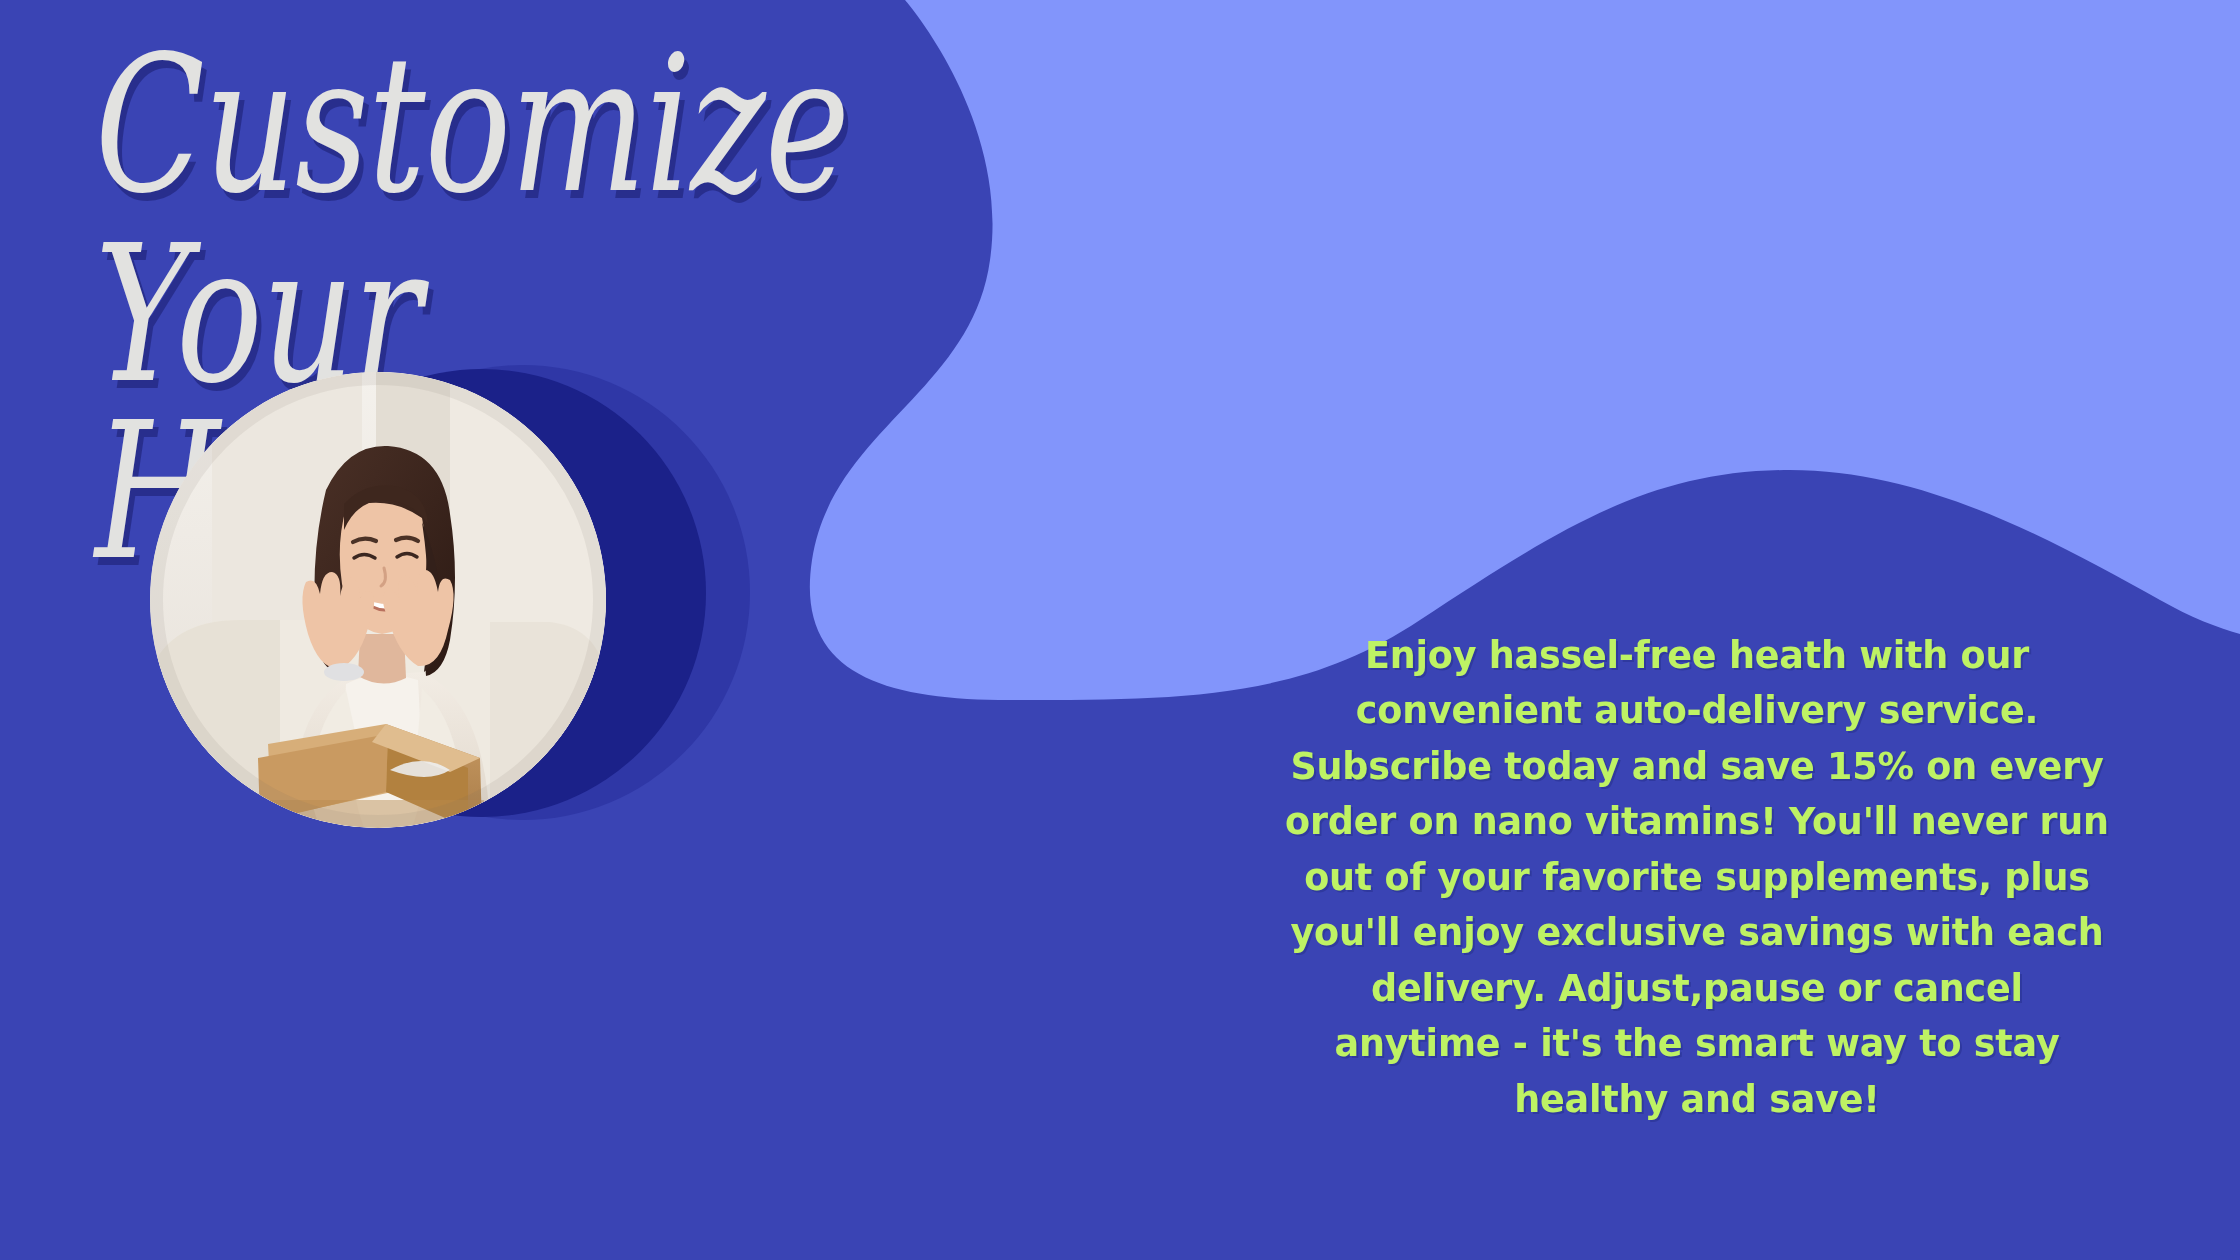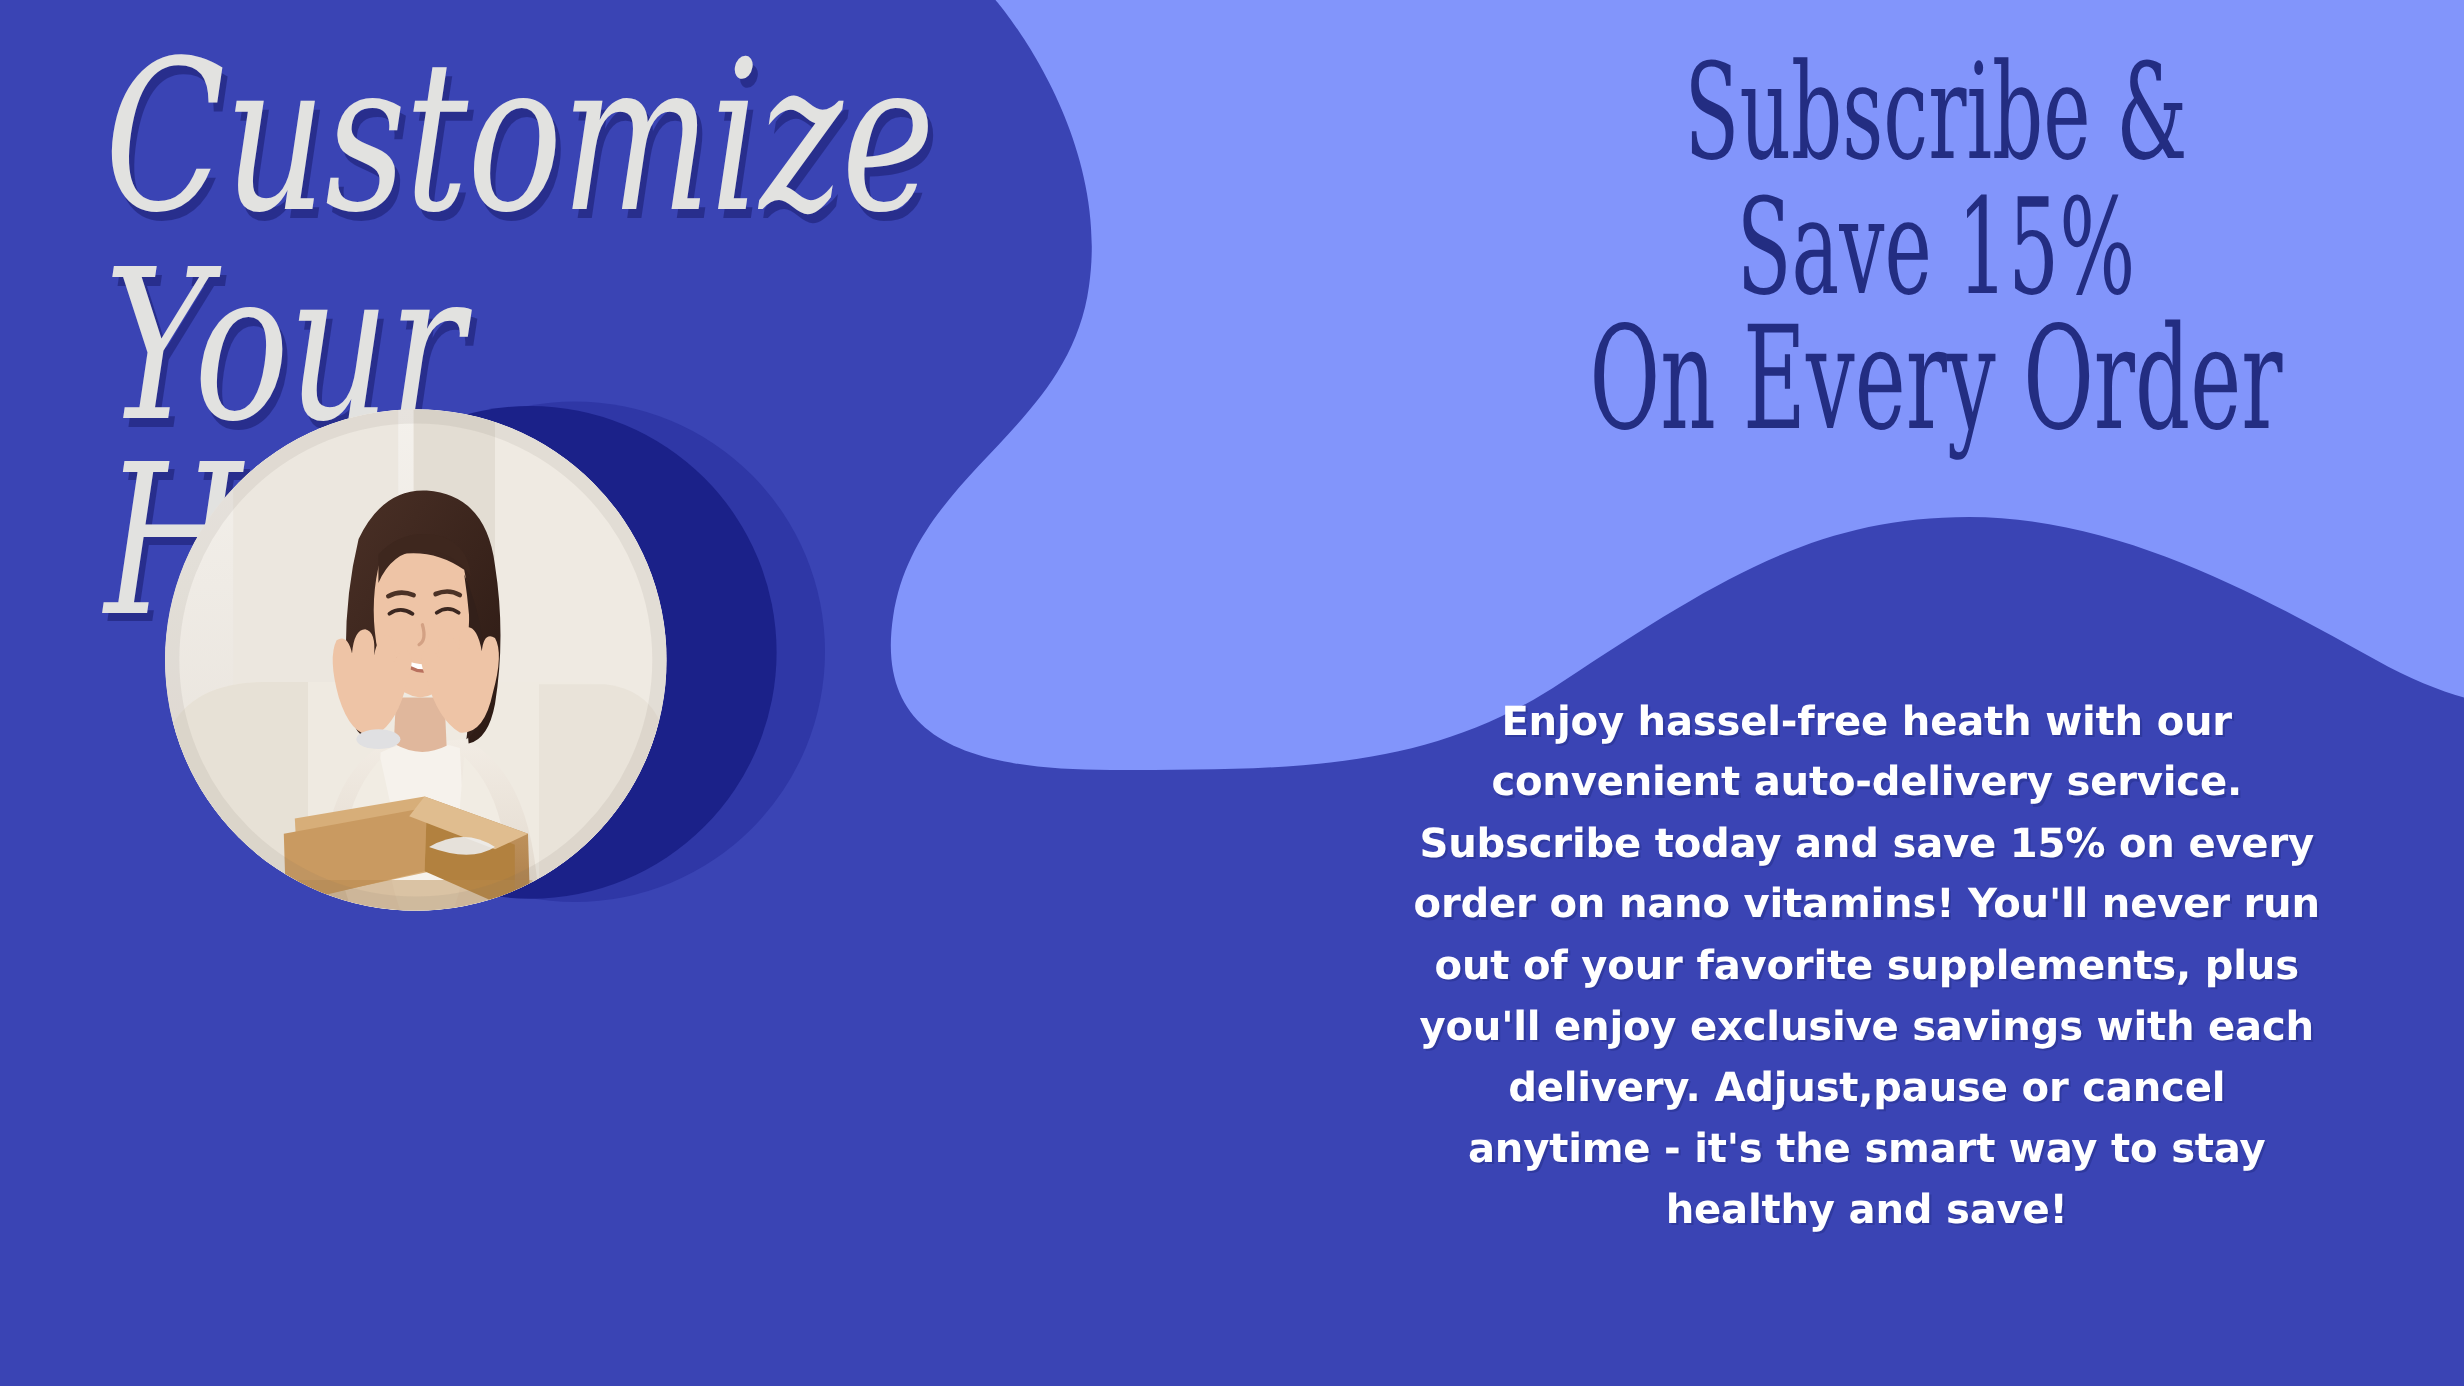--- a/index.html
+++ b/index.html
@@ -113,21 +113,21 @@
   .promo-line-2 { font-size: 104px; margin-top: 18px; transform-origin: center top; }
   .promo-line-3 { font-size: 112px; margin-top: 12px; transform-origin: center top; }
 
   
   .body-copy {
     position: absolute;
     left: 1282px;
     top: 588px;
     width: 830px;
     text-align: center;
-    color: #ffffff;
+    color: #bef264;
     font-family: "DejaVu Sans", "Liberation Sans", sans-serif;
     font-weight: bold;
     font-size: 36.5px;
     line-height: 1.52;
     letter-spacing: -0.2px;
     text-shadow: 2px 2px 0 rgba(30, 36, 120, 0.35);
     margin-top: 40px;
   }
 </style>
 </head>
@@ -246,21 +246,16 @@
           <path d="M 236 352 L 330 386 L 300 400 L 222 370 Z" fill="#e0bd8f"></path>
           <path d="M 240 398 Q 272 380 300 398 Q 278 412 240 398 Z" fill="#eef2f6" opacity="0.85"></path>
           <rect x="108" y="428" width="226" height="28" fill="#b78a4e" opacity="0.45"></rect>
 
           <circle cx="228" cy="228" r="228" fill="none" stroke="rgba(120,110,100,0.10)" stroke-width="26"></circle>
         </g>
       </svg>
     </div>
   </div>
 
-  <div class="promo-heading">
-    <span class="promo-line promo-line-1">Subscribe &amp;</span>
-    <span class="promo-line promo-line-2">Save 15%</span>
-    <span class="promo-line promo-line-3">On Every Order</span>
-  </div>
 
   <p class="body-copy">Enjoy hassel-free heath with our convenient auto-delivery service. Subscribe today and save 15% on every order on nano vitamins! You'll never run out of your favorite supplements, plus you'll enjoy exclusive savings with each delivery. Adjust,pause or cancel anytime - it's the smart way to stay healthy and save!</p>
 
 </div>
 
 </body></html>

